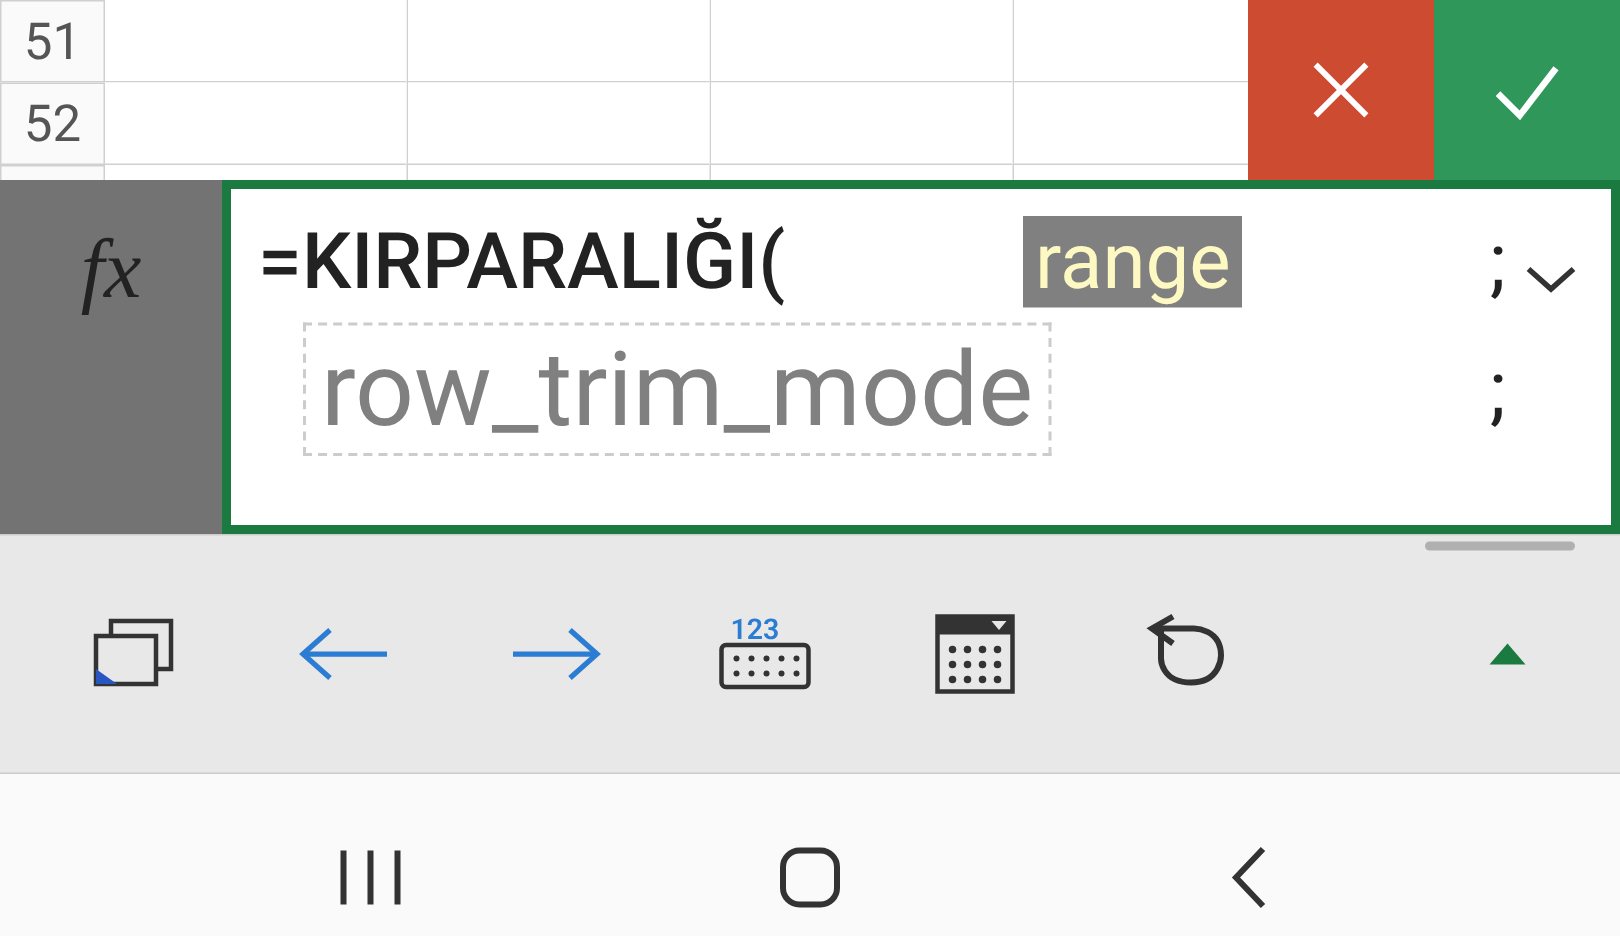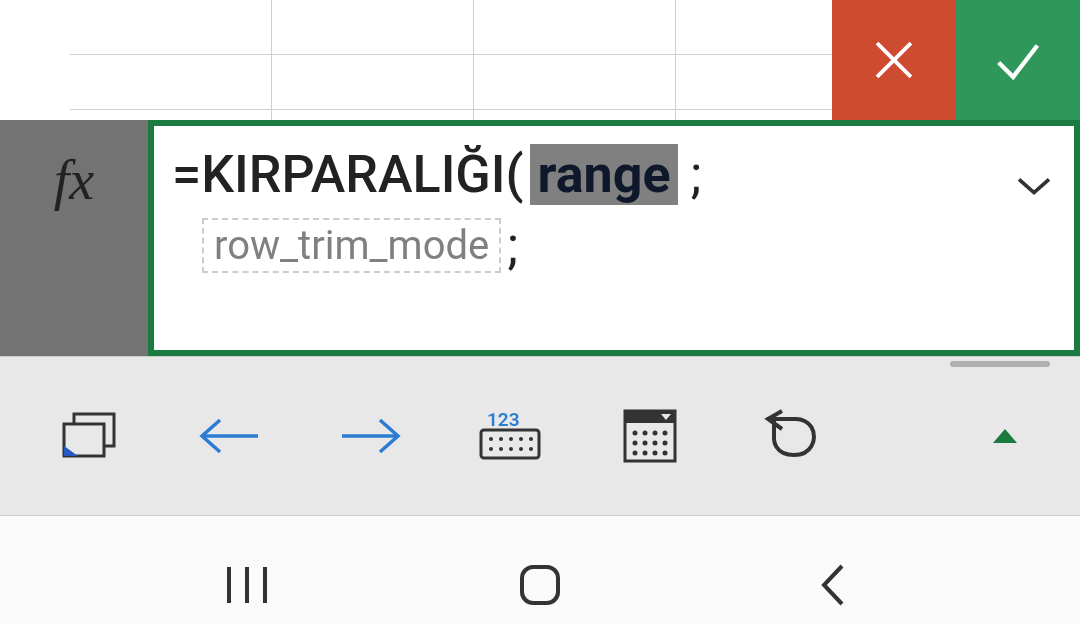--- a/index.html
+++ b/index.html
@@ -100,42 +100,43 @@
       border: 6px solid #1a7a3f;
       background: #fff;
       position: relative;
       padding: 18px 70px 18px 18px;
     }
     .formula-line {
       display: flex;
       align-items: center;
       flex-wrap: wrap;
       margin-bottom: 10px;
+      justify-content: space-between;
     }
     .formula-text {
       font-size: 52px;
       color: #222;
       font-weight: 500;
     }
     .param-highlighted {
       font-size: 52px;
       background: #808080;
-      color: #0f172a;
+      color: #fef9c3;
       padding: 0 8px;
       margin: 0 6px;
-      font-weight: 700;
+      font-weight: 400;
     }
     .formula-sep {
       font-size: 52px;
       color: #222;
       margin-left: 6px;
     }
     .param-box {
       display: inline-block;
-      font-size: 40px;
+      font-size: 69px;
       color: #808080;
       border: 2px dashed #ccc;
       padding: 2px 10px;
       margin-left: 30px;
       font-weight: 400;
     }
     .expand-btn {
       position: absolute;
       right: 20px;
       top: 48px;
@@ -191,20 +192,25 @@
       width: 200px;
       display: flex;
       align-items: center;
       justify-content: center;
     }
   </style>
 </head>
 <body>
 
 <div class="grid-area">
+  <div class="row-header-col">
+    <div class="row-header">51</div>
+    <div class="row-header">52</div>
+    <div class="row-header partial"></div>
+  </div>
   <div class="cells-area">
     <div class="cell-col">
         <div class="cell"></div>
         <div class="cell"></div>
       </div>
     <div class="cell-col">
         <div class="cell"></div>
         <div class="cell"></div>
       </div>
     <div class="cell-col">

